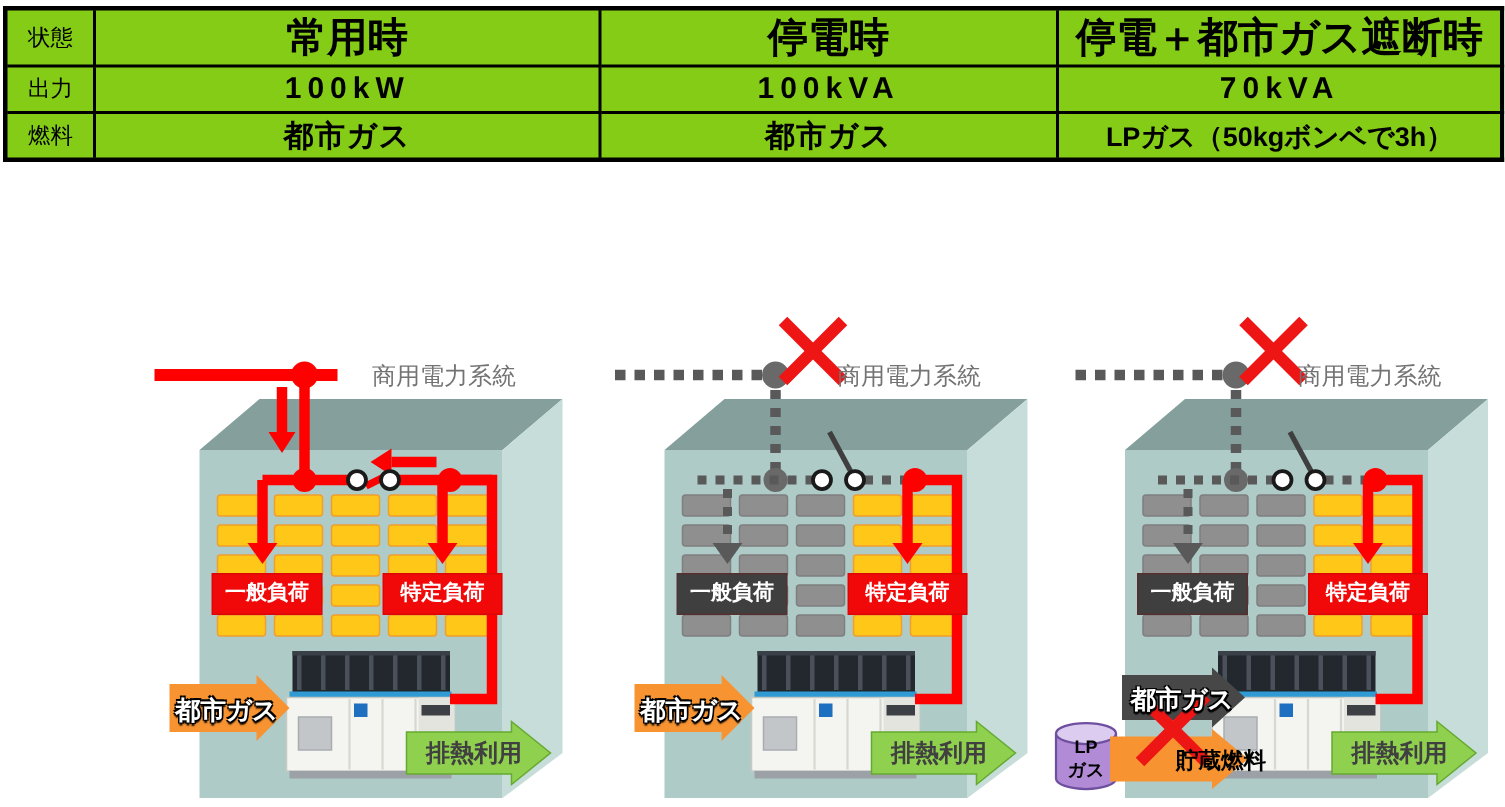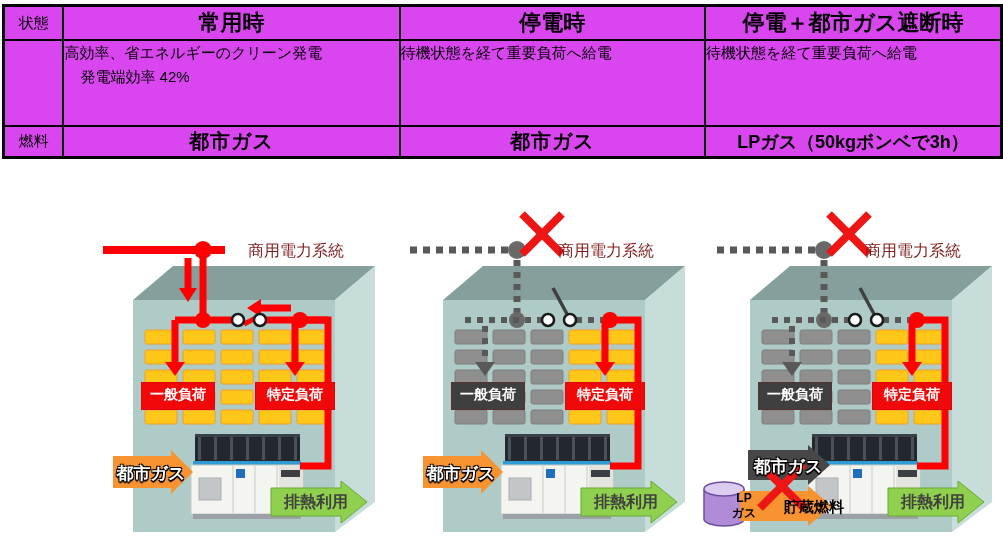--- a/index.html
+++ b/index.html
@@ -1,34 +1,34 @@
 <!DOCTYPE html>
 <html><head>
 <meta charset="utf-8">
 <style>
   html,body{margin:0;padding:0;background:#fff;}
   .stage{position:relative;width:1003px;height:538px;background:#ffffff;overflow:hidden;
          font-family:"Liberation Sans","DejaVu Sans",sans-serif;color:#000;}
   
   table.cmp{position:absolute;left:2px;top:4px;border-collapse:collapse;table-layout:fixed;
-            border:3px solid #000;background:#d946ef;}
+            border:3px solid #000;background:#84cc16;}
   table.cmp td{border:2px solid #000;padding:0;overflow:hidden;vertical-align:middle;}
   .corner-cell{font-size:15px;text-align:center;height:32px;}
-  .title-cell{font-size:22px;font-weight:bold;text-align:center;height:32px;}
+  .title-cell{font-size:27px;font-weight:bold;text-align:center;height:32px;}
   .desc-cell{height:84px;vertical-align:top !important;font-size:15px;line-height:1.6;
              padding:2px 2px 0 5px;}
   .desc-line2{padding-left:16px;}
   .rowlabel-cell{font-size:15px;text-align:center;height:29px;}
   .value-cell{font-size:20px;font-weight:bold;text-align:center;height:29px;letter-spacing:1px;}
   .value-wide{letter-spacing:4px;}
   .value-fuel3{font-size:18px;letter-spacing:0;margin-left:12px;}
   
   #diagram-svg{position:absolute;left:0;top:0;}
   .lbl{position:absolute;text-align:center;white-space:nowrap;}
-  .lbl-grid{font-size:16px;color:#7f1d1d;}
+  .lbl-grid{font-size:16px;color:#737373;}
   .lbl-load{height:28px;line-height:24px;border-radius:0;color:#fff;font-size:14px;
             font-weight:bold;box-shadow:0 0 0 1px rgba(160,0,0,.25) inset;}
   .lbl-gas{font-size:17px;font-weight:bold;color:#fff;
            text-shadow:-1px -1px 0 #000,1px -1px 0 #000,-1px 1px 0 #000,1px 1px 0 #000,0 2px 1px #000;}
   .lbl-stored{font-size:15px;font-weight:bold;color:#000;}
   .lbl-heat{font-size:16px;font-weight:bold;color:#404040;}
   .lbl-lp{font-size:12px;font-weight:bold;color:#000;line-height:1.25;}
 </style>
 </head>
 <body>
@@ -43,31 +43,24 @@
         <col style="width:297px">
       </colgroup>
     <tbody>
         <tr>
       <td class="corner-cell">状態</td>
       <td class="title-cell">常用時</td>
       <td class="title-cell">停電時</td>
       <td class="title-cell">停電＋都市ガス遮断時</td>
     </tr>
     <tr>
-      <td class="desc-cell"></td>
-      <td class="desc-cell">
-        <div>高効率、省エネルギーのクリーン発電</div>
-        <div class="desc-line2">発電端効率 42%</div>
-      </td>
-      <td class="desc-cell">
-        <div>待機状態を経て重要負荷へ給電</div>
-      </td>
-      <td class="desc-cell">
-        <div>待機状態を経て重要負荷へ給電</div>
-      </td>
+      <td class="rowlabel-cell">出力</td>
+      <td class="value-cell value-wide">100kW</td>
+      <td class="value-cell value-wide">100kVA</td>
+      <td class="value-cell value-wide">70kVA</td>
     </tr>
     <tr>
       <td class="rowlabel-cell">燃料</td>
       <td class="value-cell">都市ガス</td>
       <td class="value-cell">都市ガス</td>
       <td class="value-cell value-fuel3">LPガス（50kgボンベで3h）</td>
     </tr>
   </tbody>
     </table>
 
@@ -319,19 +312,19 @@
       <div class="lbl lbl-grid" style="left: 541px; top: 241px; width: 130px;">商用電力系統</div>
       <div class="lbl lbl-load" style="left: 451px; top: 382px; width: 74px; background: rgb(63, 63, 63);">一般負荷</div>
       <div class="lbl lbl-load" style="left: 565px; top: 382px; width: 80px; background: rgb(241, 8, 8);">特定負荷</div>
       <div class="lbl lbl-gas" style="left: 419px; top: 462px; width: 84px;">都市ガス</div>
       <div class="lbl lbl-heat" style="left: 583px; top: 492px; width: 86px;">排熱利用</div>
       <div class="lbl lbl-grid" style="left: 848px; top: 241px; width: 130px;">商用電力系統</div>
       <div class="lbl lbl-load" style="left: 758px; top: 382px; width: 74px; background: rgb(63, 63, 63);">一般負荷</div>
       <div class="lbl lbl-load" style="left: 872px; top: 382px; width: 80px; background: rgb(241, 8, 8);">特定負荷</div>
       <div class="lbl lbl-gas" style="left: 750px; top: 455px; width: 76px;">都市ガス</div>
       <div class="lbl lbl-stored" style="left: 740px; top: 498px; width: 92px; padding-left: 28px;">貯蔵燃料</div>
-      <div class="lbl lbl-lp" style="left: 724px; top: 491px; width: 40px;">
+      <div class="lbl lbl-lp" style="left: 704px; top: 491px; width: 40px;">
         <div>LP</div>
         <div>ガス</div>
       </div>
       <div class="lbl lbl-heat" style="left: 890px; top: 492px; width: 86px;">排熱利用</div>
     </div>
 </div>
 
 </body></html>

